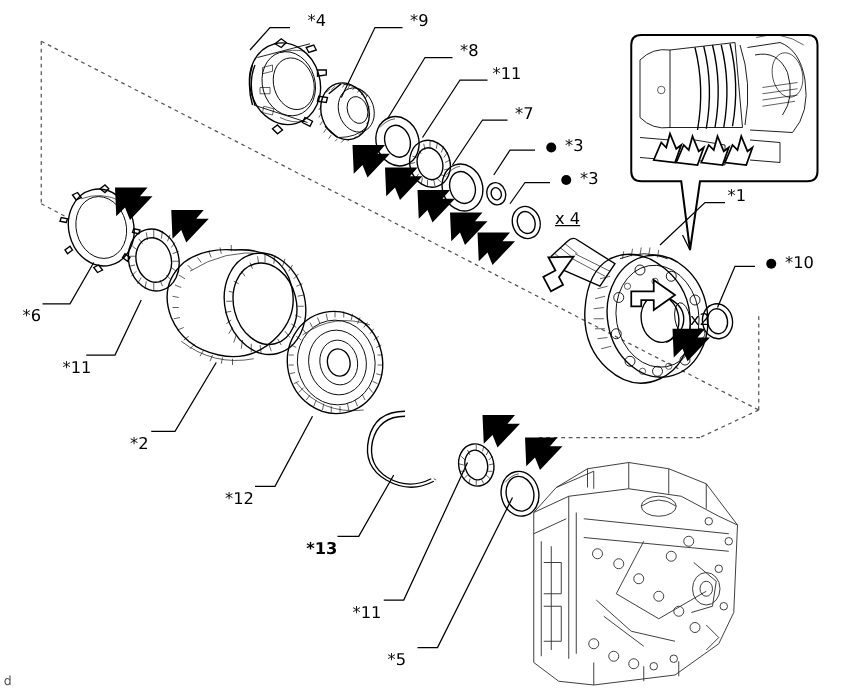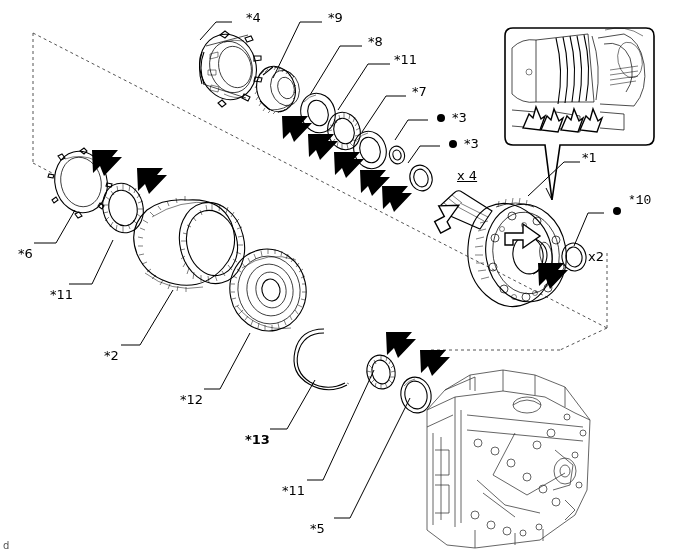--- a/index.html
+++ b/index.html
@@ -510,26 +510,26 @@
   </svg>
 
   <div class="lbl" style="left:246px;top:10px;">*4</div>
   <div class="lbl" style="left:328px;top:10px;">*9</div>
   <div class="lbl" style="left:368px;top:34px;">*8</div>
   <div class="lbl" style="left:394px;top:52px;">*11</div>
   <div class="lbl" style="left:412px;top:84px;">*7</div>
   <div class="lbl" style="left:452px;top:110px;">*3</div>
   <div class="lbl" style="left:464px;top:136px;">*3</div>
   <div class="lbl" style="left:582px;top:150px;">*1</div>
-  <div class="lbl" style="left:628px;top:193px;font-family:Liberation Mono, monospace;">*10</div>
+  <div class="lbl" style="left:628px;top:203px;">*10</div>
   <div class="lbl" style="left:18px;top:246px;">*6</div>
   <div class="lbl" style="left:50px;top:287px;">*11</div>
   <div class="lbl" style="left:104px;top:348px;">*2</div>
   <div class="lbl" style="left:180px;top:392px;">*12</div>
   <div class="lbl" style="left:245px;top:432px;font-weight:bold;">*13</div>
   <div class="lbl" style="left:282px;top:483px;">*11</div>
   <div class="lbl" style="left:310px;top:521px;">*5</div>
 
-  <div class="lbl" style="left:457px;top:168px;text-decoration:underline;">x 4</div>
-  <div class="lbl" style="left:588px;top:249px;">x2</div>
+  <div class="lbl" style="left:444px;top:168px;text-decoration:underline;">x 4</div>
+  <div class="lbl" style="left:552px;top:249px;">x2</div>
 
   <div class="wm">d</div>
 </div>
 
 </body></html>

